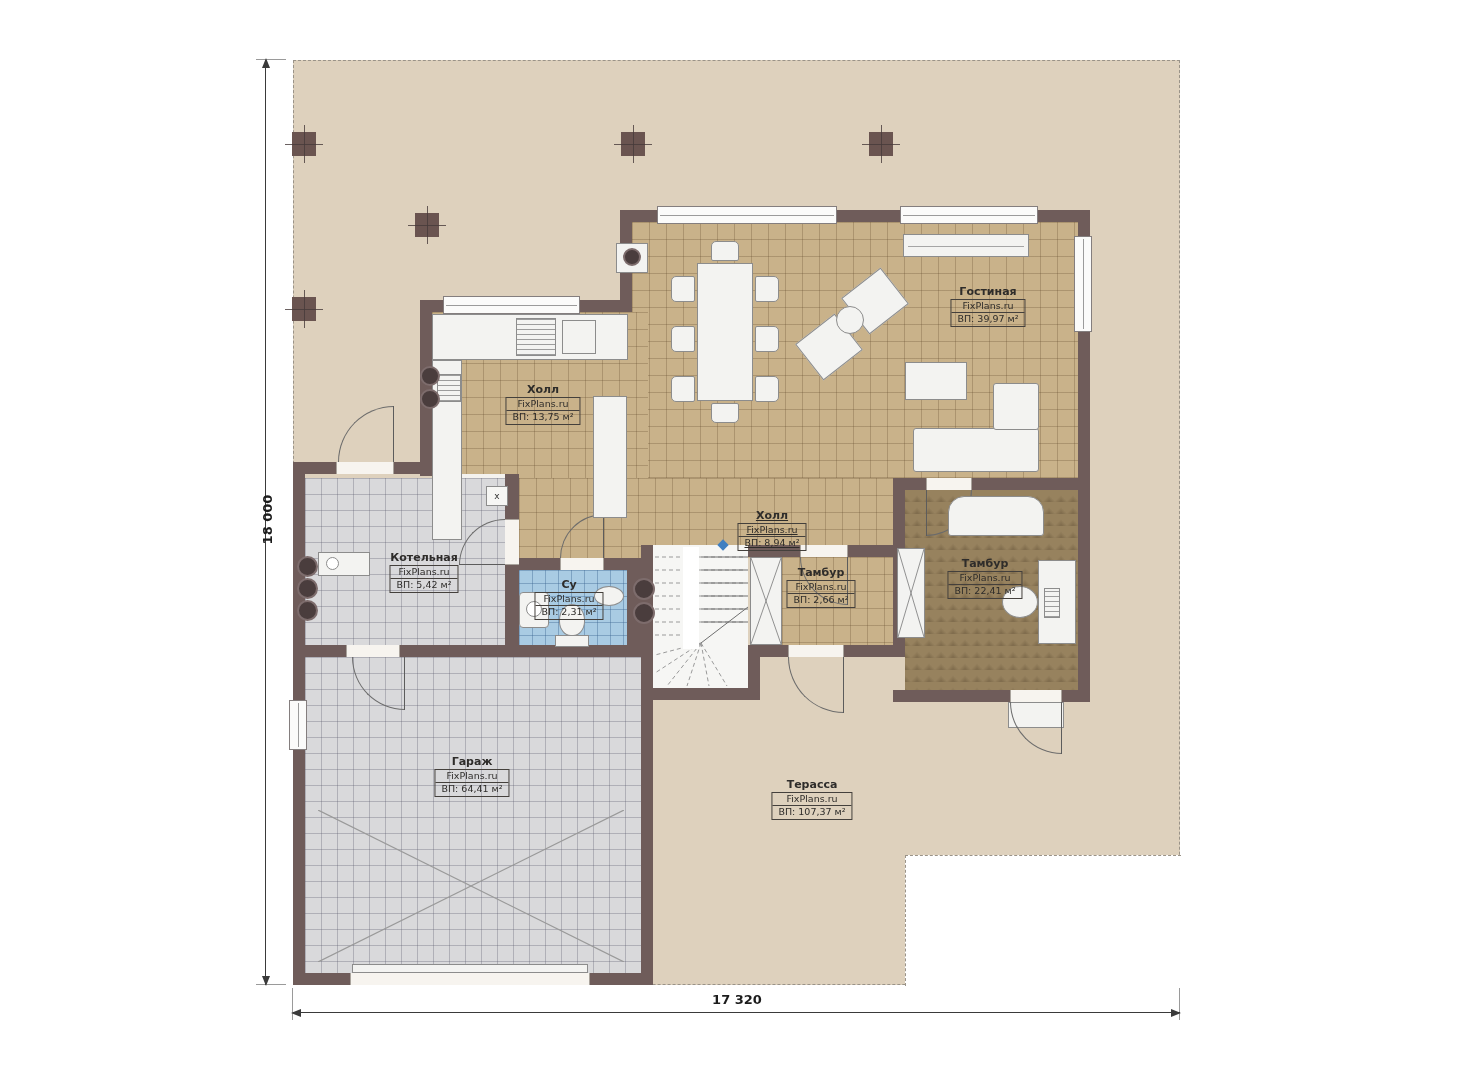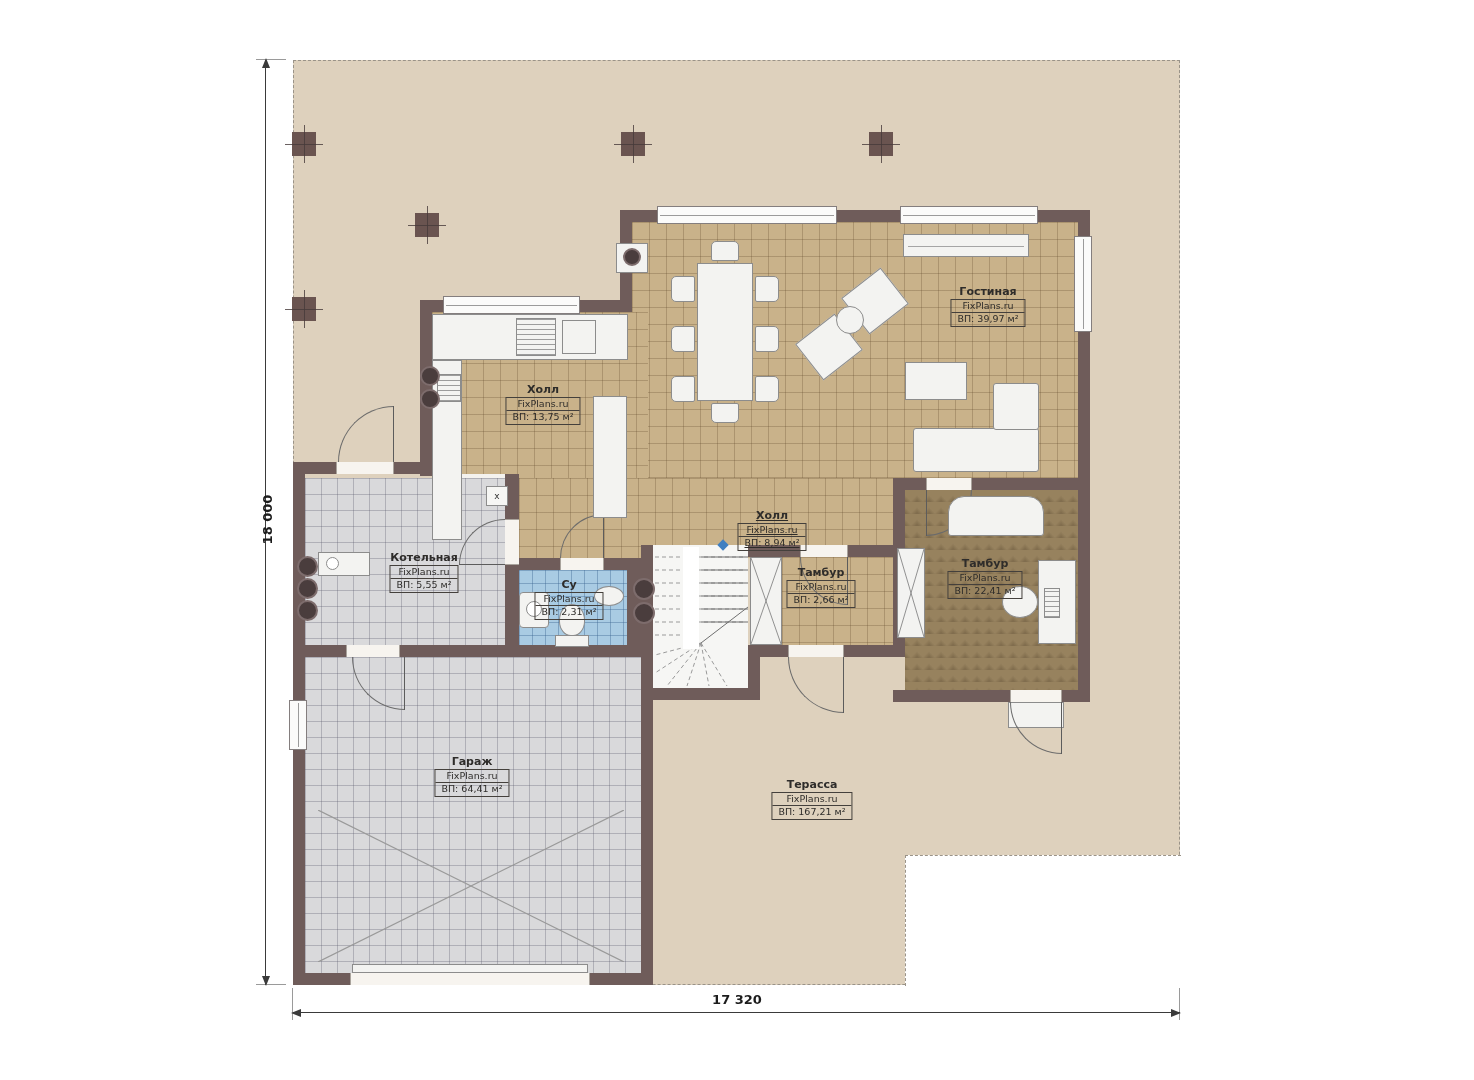--- a/index.html
+++ b/index.html
@@ -272,21 +272,21 @@
     <div class="nm">Холл</div>
     <div class="bx">
         <div class="r1">FixPlans.ru</div>
     <div class="r2">ВП: 8,94 м²</div>
       </div>
   </div>
   <div class="abs rlabel" style="left:424px;top:551px;">
     <div class="nm">Котельная</div>
     <div class="bx">
         <div class="r1">FixPlans.ru</div>
-    <div class="r2">ВП: 5,55 м²</div>
+    <div class="r2">ВП: 5,42 м²</div>
       </div>
   </div>
   <div class="abs rlabel" style="left:569px;top:578px;">
     <div class="nm">Су</div>
     <div class="bx">
         <div class="r1">FixPlans.ru</div>
     <div class="r2">ВП: 2,31 м²</div>
       </div>
   </div>
   <div class="abs rlabel" style="left:821px;top:566px;">
@@ -307,21 +307,21 @@
     <div class="nm">Гараж</div>
     <div class="bx">
         <div class="r1">FixPlans.ru</div>
     <div class="r2">ВП: 64,41 м²</div>
       </div>
   </div>
   <div class="abs rlabel" style="left:812px;top:778px;">
     <div class="nm">Терасса</div>
     <div class="bx">
         <div class="r1">FixPlans.ru</div>
-    <div class="r2">ВП: 167,21 м²</div>
+    <div class="r2">ВП: 107,37 м²</div>
       </div>
   </div>
 
   <div class="abs ext" style="left:256px;top:59px;width:30px;height:1px;"></div>
   <div class="abs ext" style="left:256px;top:984px;width:30px;height:1px;"></div>
   <div class="abs dimline" style="left:265px;top:60px;width:1px;height:925px;"></div>
   <div class="abs arrow up" style="left:262px;top:58px;"></div>
   <div class="abs arrow dn" style="left:262px;top:976px;"></div>
   <div class="abs dimtext" style="left:222px;top:512px;width:90px;transform:rotate(-90deg);transform-origin:center;">18 000</div>
 

